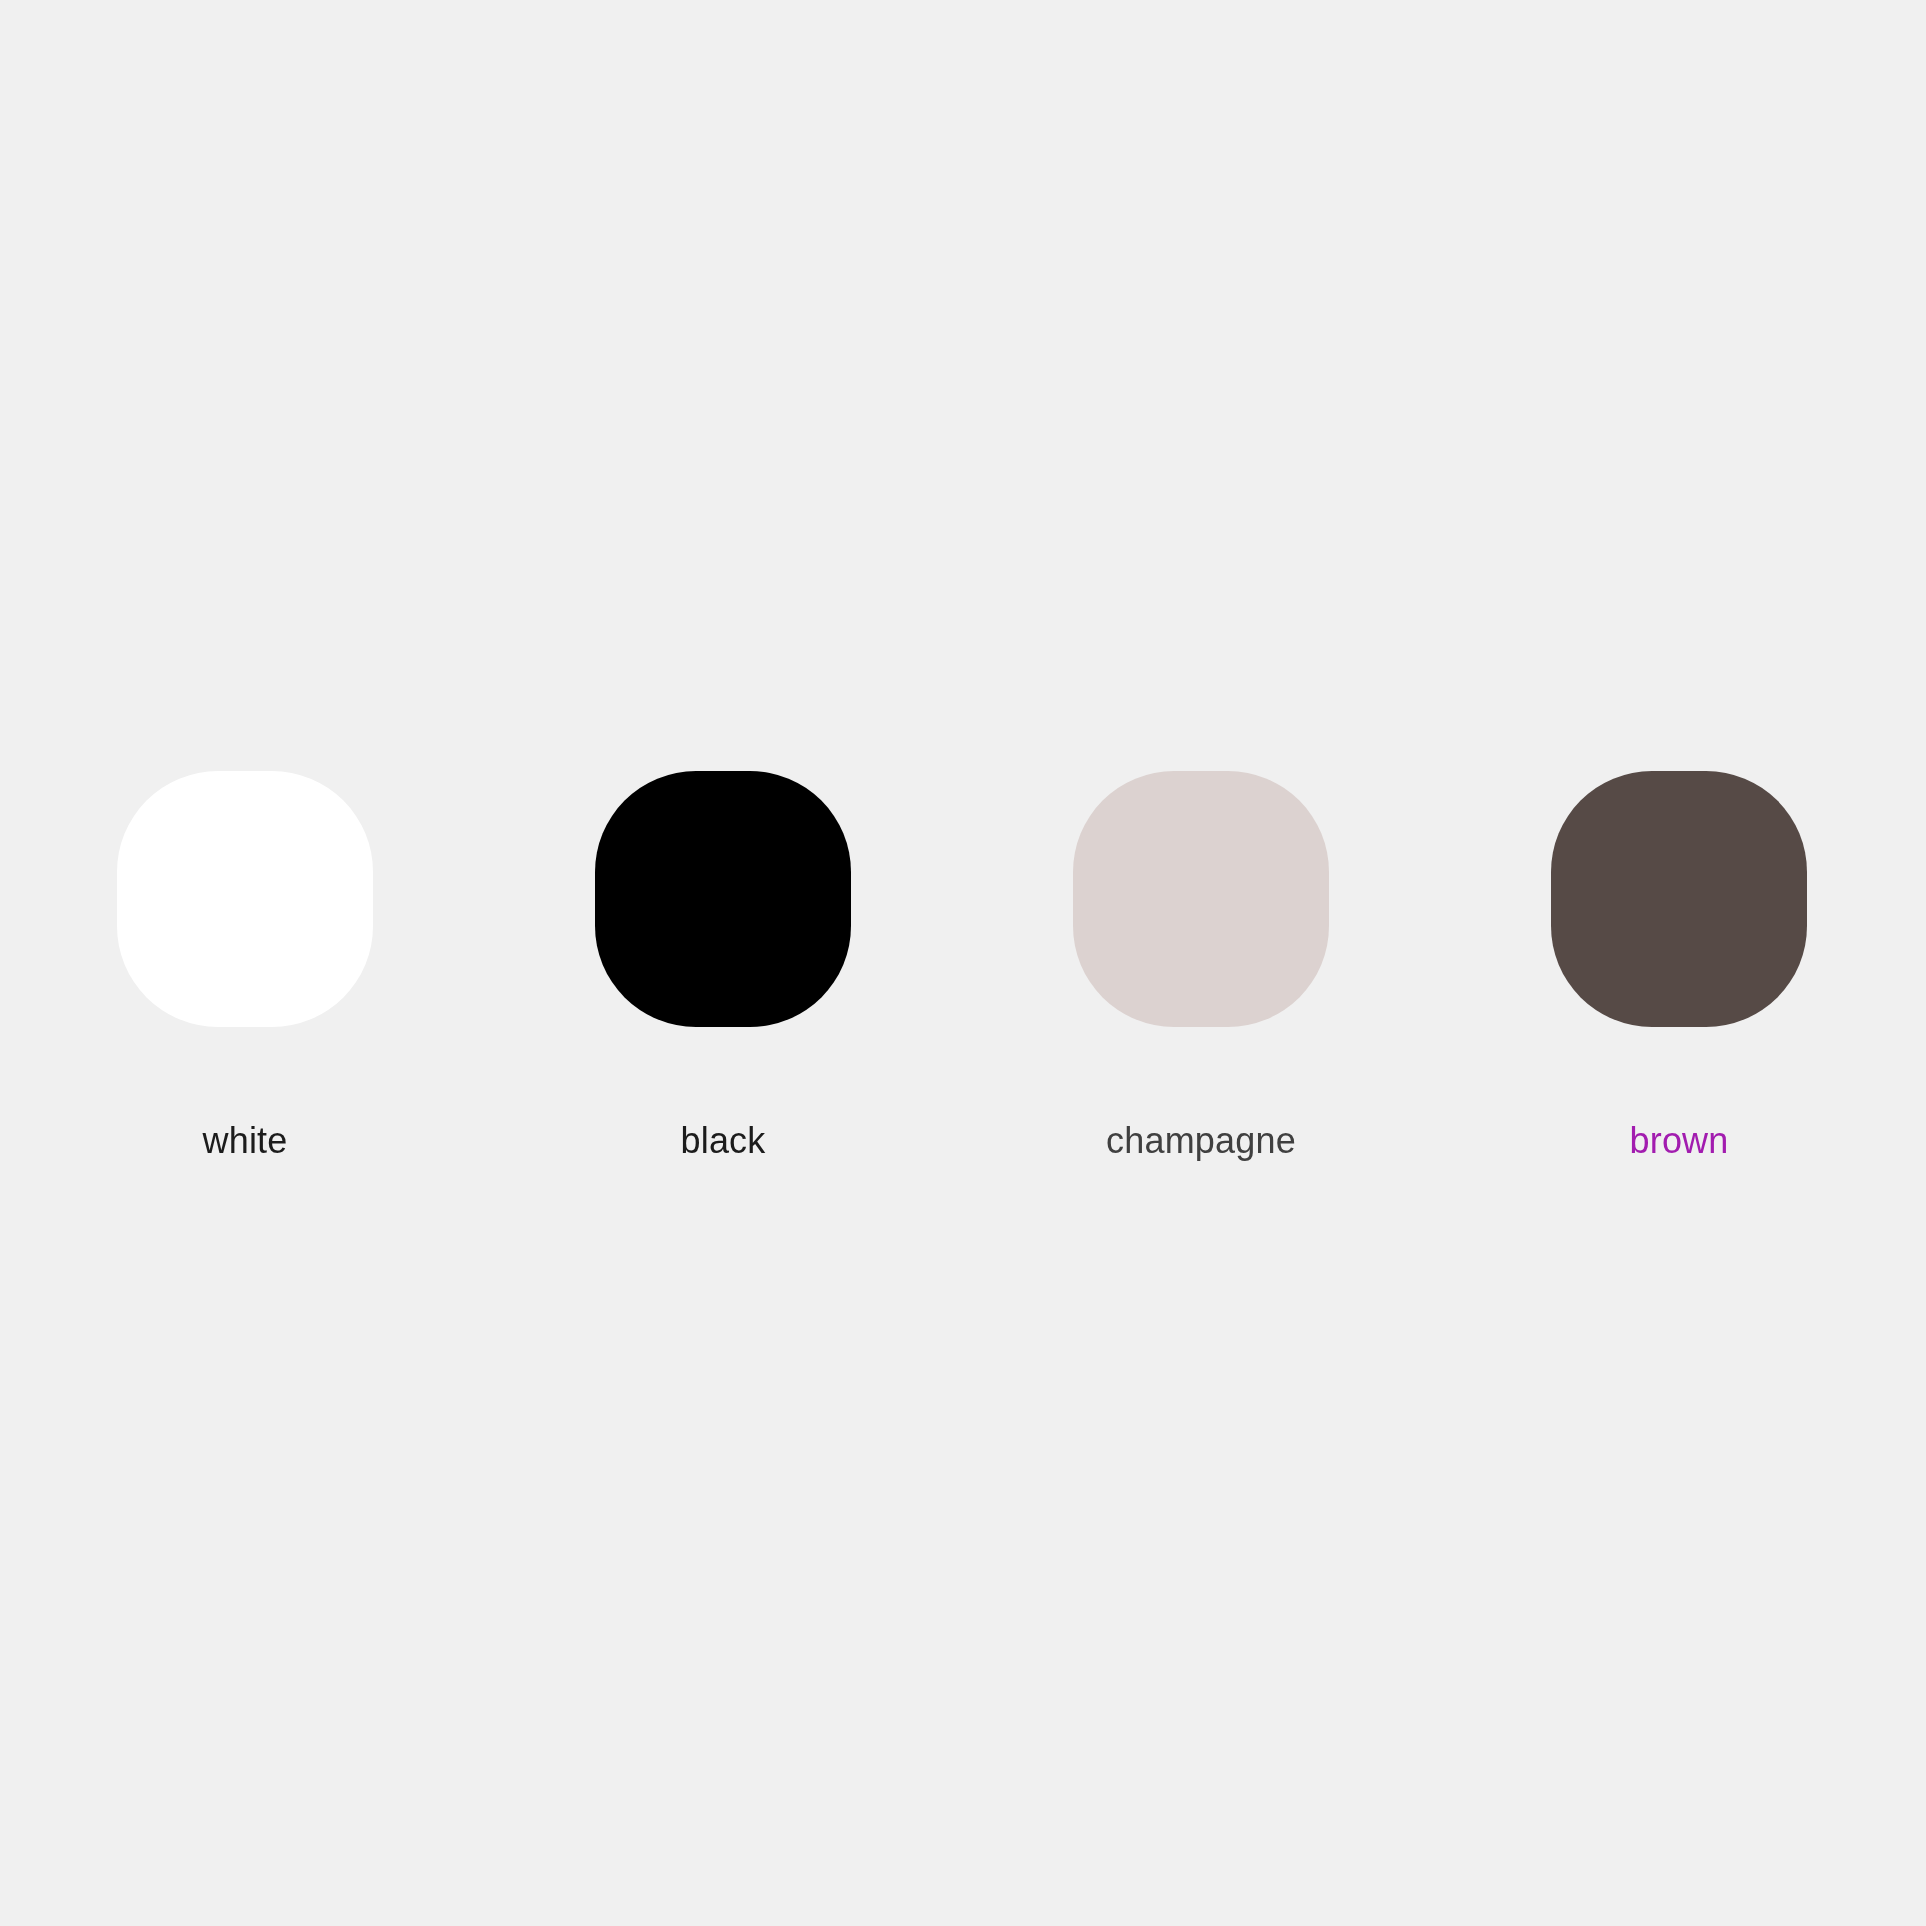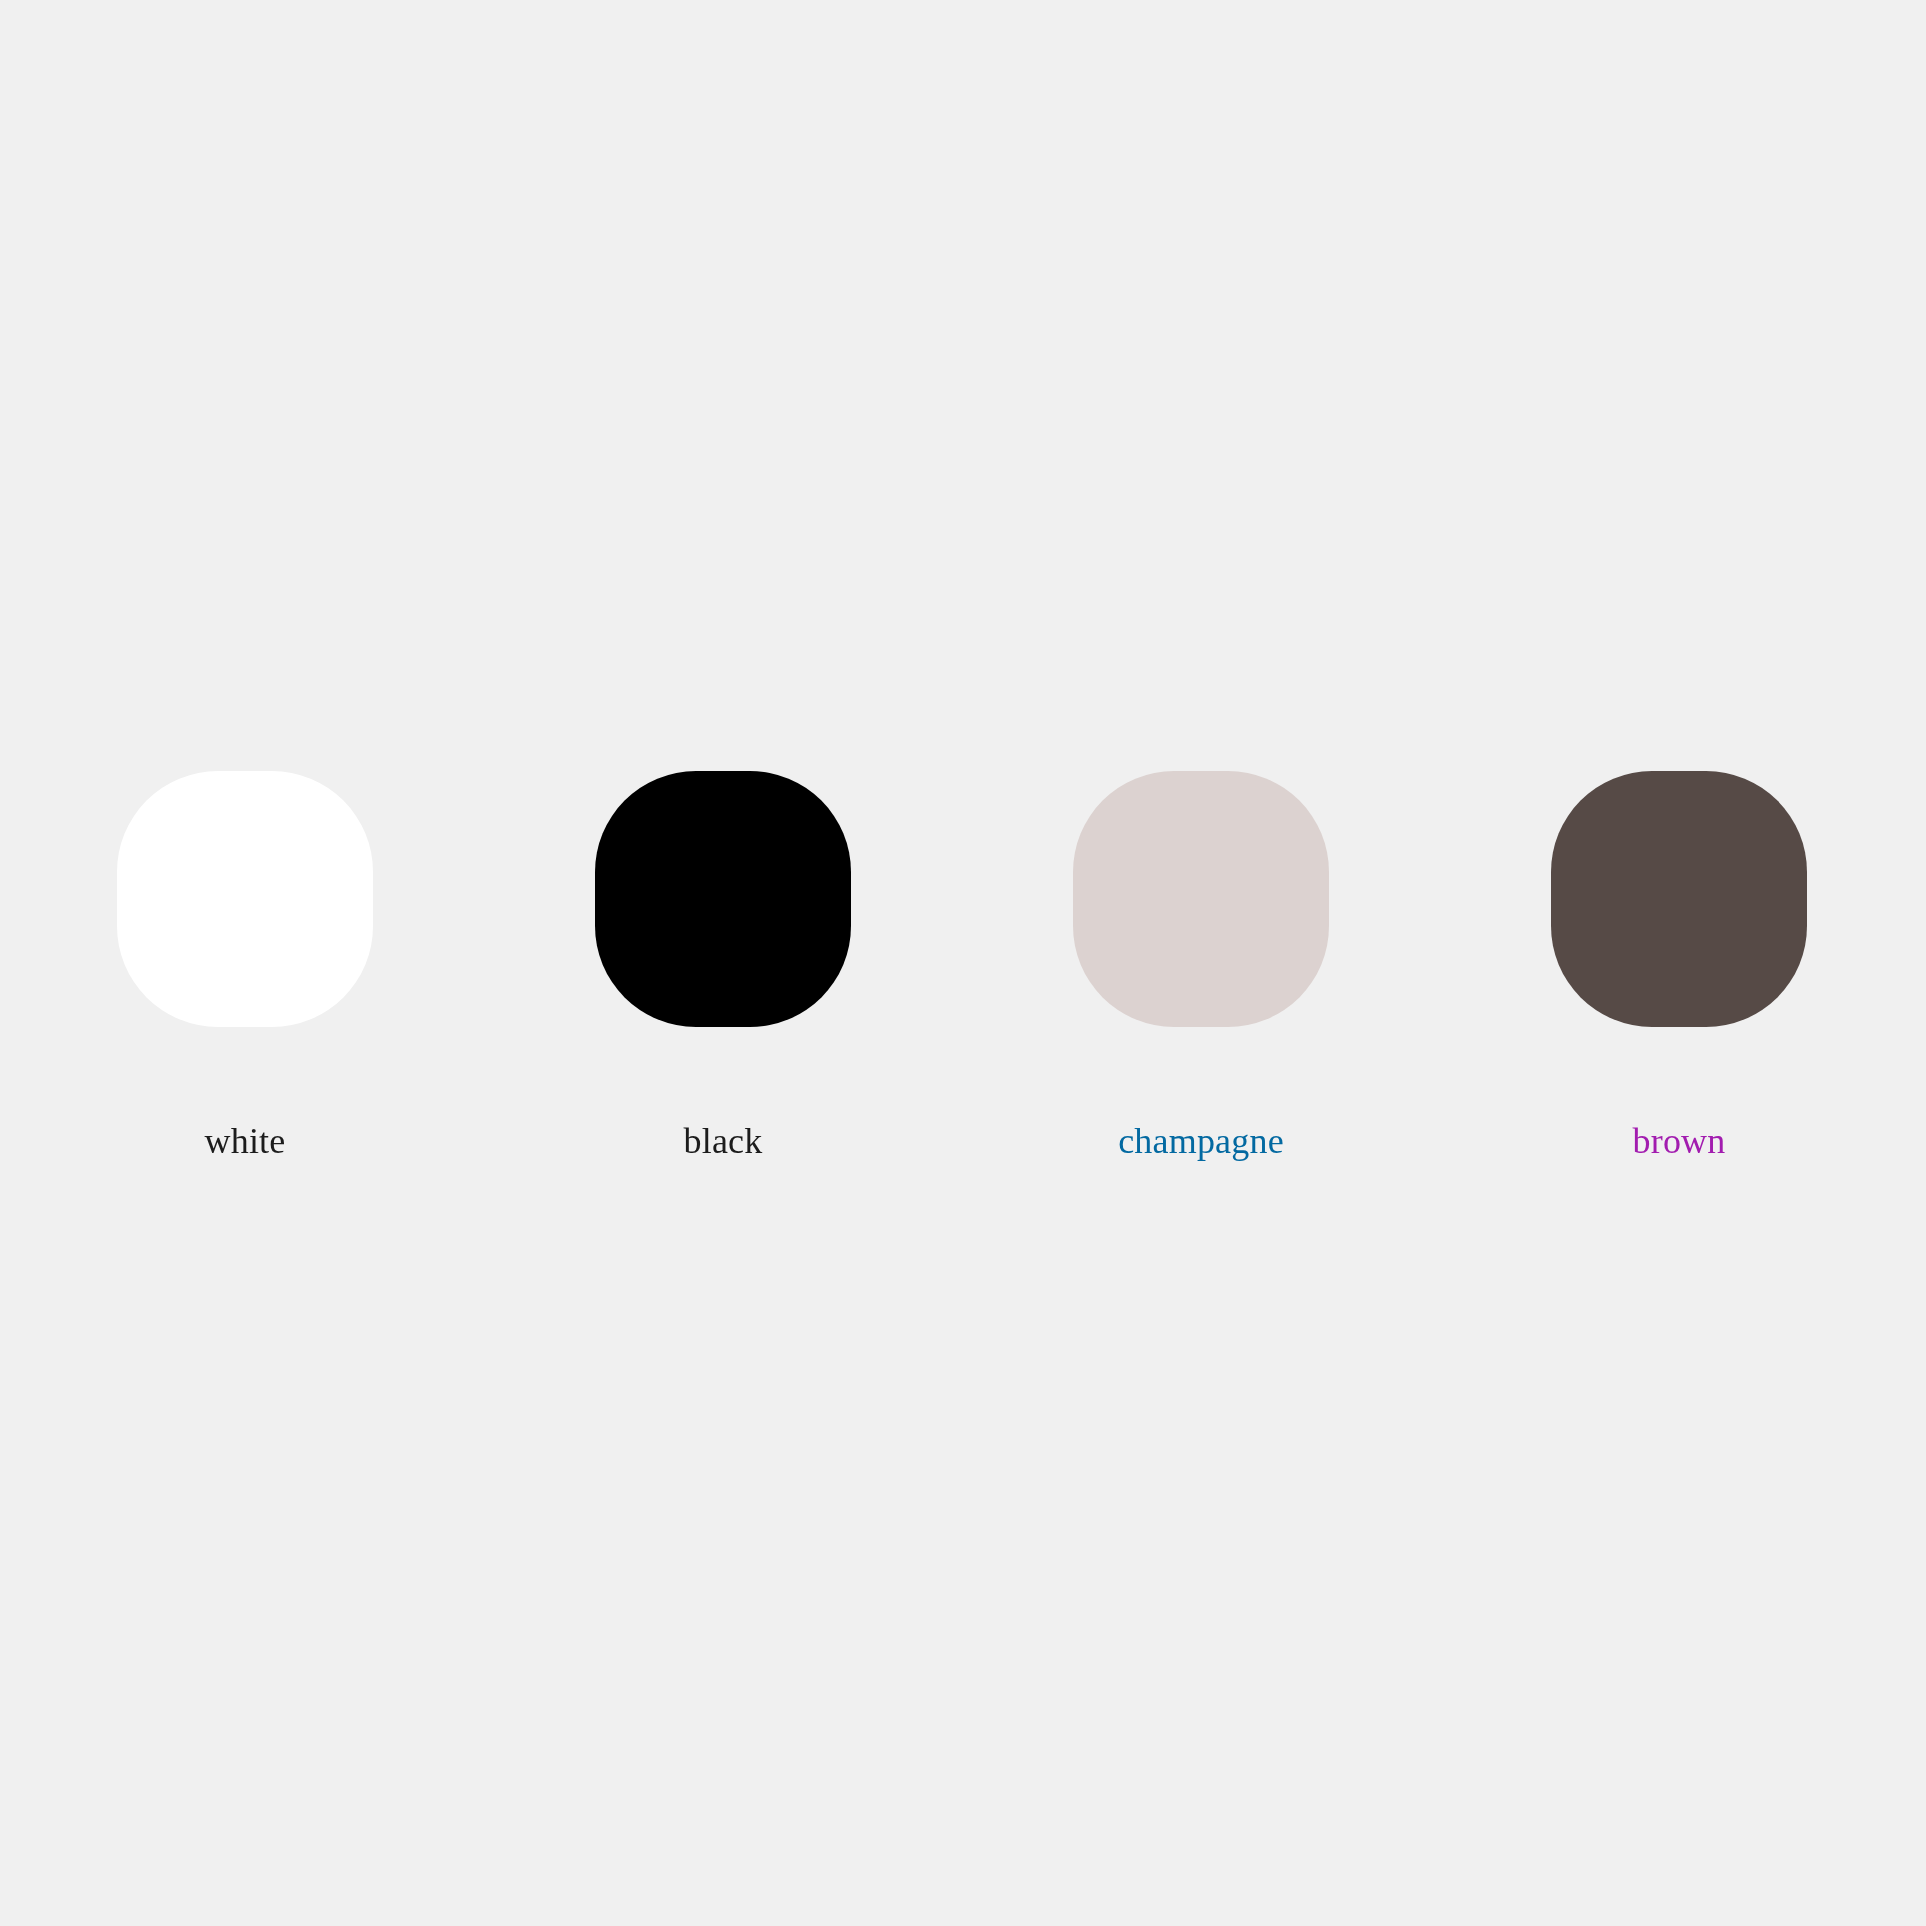--- a/index.html
+++ b/index.html
@@ -14,21 +14,20 @@
     overflow: hidden;
   }
 
   .palette-board {
     position: absolute;
     left: 0;
     top: 0;
     width: 1926px;
     height: 1641px;
     background: #f0f0f0;
-    font-family: Liberation Serif, serif;
   }
 
   .swatch-row {
     position: absolute;
     left: 117px;
     top: 771px;
     width: 1692px;
     height: 431px;
     display: flex;
     flex-direction: row;
@@ -77,21 +76,21 @@
       <div class="swatch-label" style="color: rgb(28, 28, 28);">white</div>
     </div>
 
     <div class="swatch-cell">
       <div class="swatch-chip" style="background: rgb(0, 0, 0);"></div>
       <div class="swatch-label" style="color: rgb(28, 28, 28);">black</div>
     </div>
 
     <div class="swatch-cell">
       <div class="swatch-chip" style="background: rgb(220, 210, 208);"></div>
-      <div class="swatch-label" style="color: #0369a1;">champagne</div>
+      <div class="swatch-label" style="color: #404040;">champagne</div>
     </div>
 
     <div class="swatch-cell">
       <div class="swatch-chip" style="background: rgb(86, 74, 70);"></div>
       <div class="swatch-label" style="color: #a21caf;">brown</div>
     </div>
 
   </div>
 </div>
 

